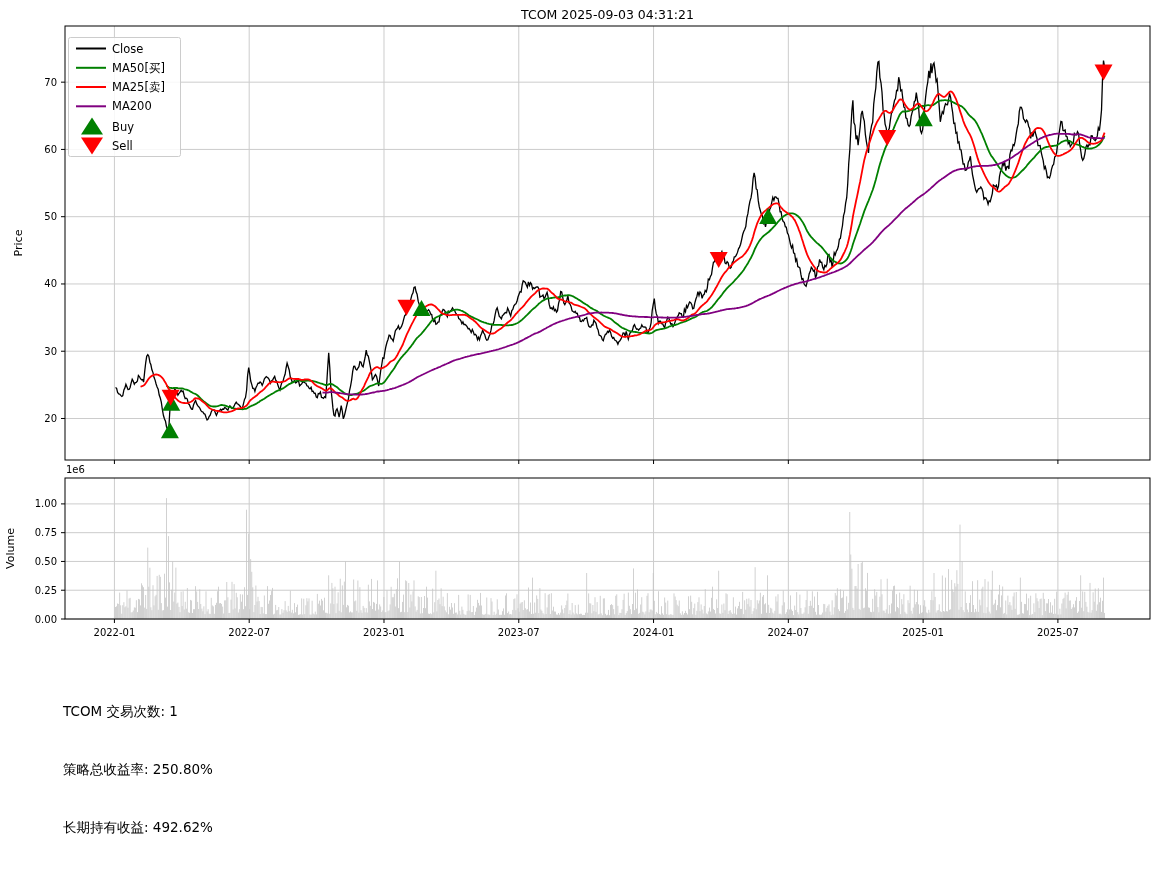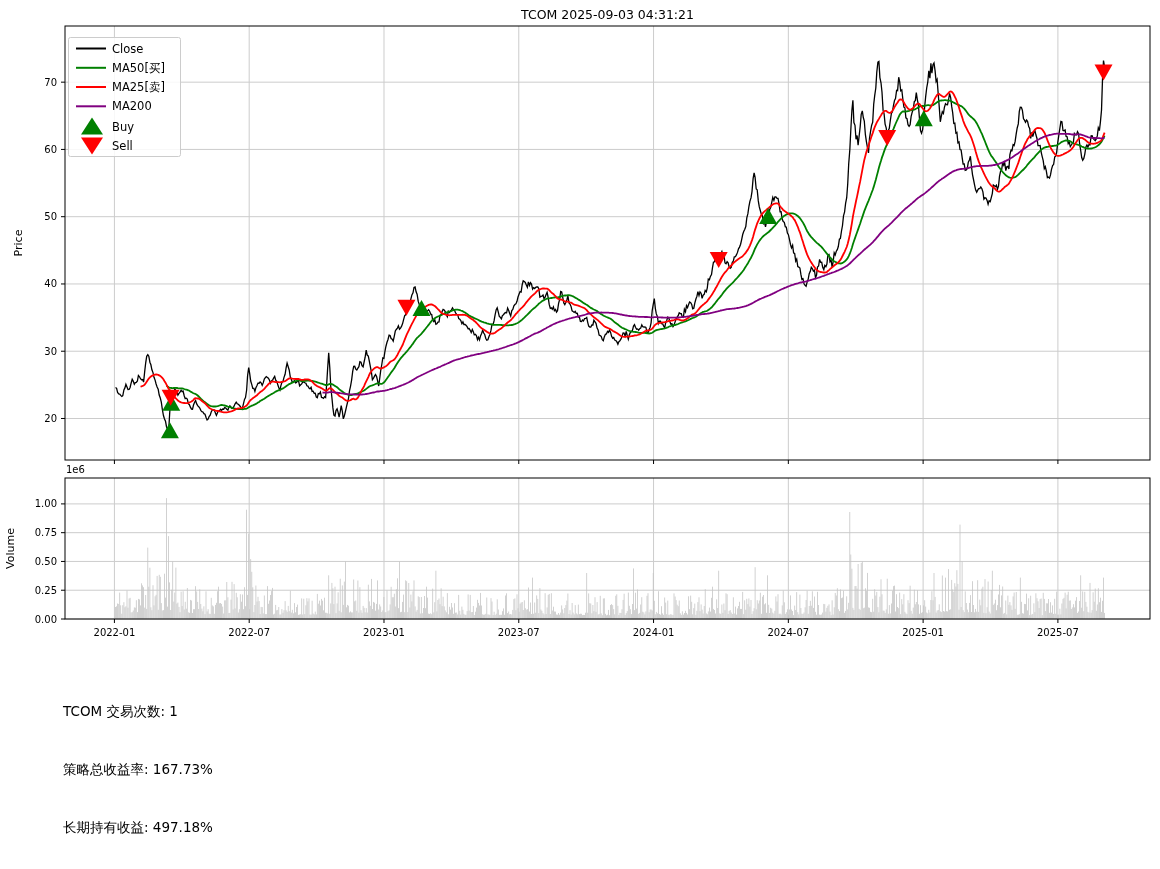--- a/index.html
+++ b/index.html
@@ -1082,19 +1082,19 @@
         <text x="112" y="110.3" font-size="11.5">MA200</text>
         <polygon points="92,117.5 81,134.5 103,134.5" fill="#008000"></polygon>
         <text x="112" y="130.5" font-size="11.5">Buy</text>
         <polygon points="81,137.5 103,137.5 92,154.5" fill="#ff0000"></polygon>
         <text x="112" y="149.5" font-size="11.5">Sell</text>
       </g>
     </svg>
 
   <div class="stats">
     <div>TCOM 交易次数: 1</div>
-    <div>策略总收益率: 167.73%</div>
-    <div>长期持有收益: 497.18%</div>
+    <div>策略总收益率: 250.80%</div>
+    <div>长期持有收益: 492.62%</div>
     
     
     
   </div>
 </div>
 
 </body></html>

